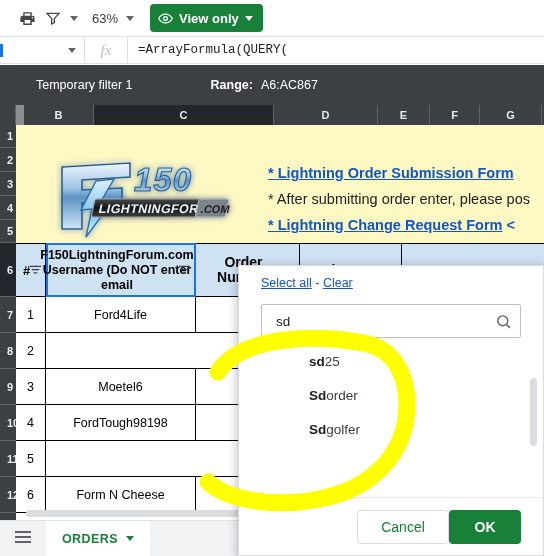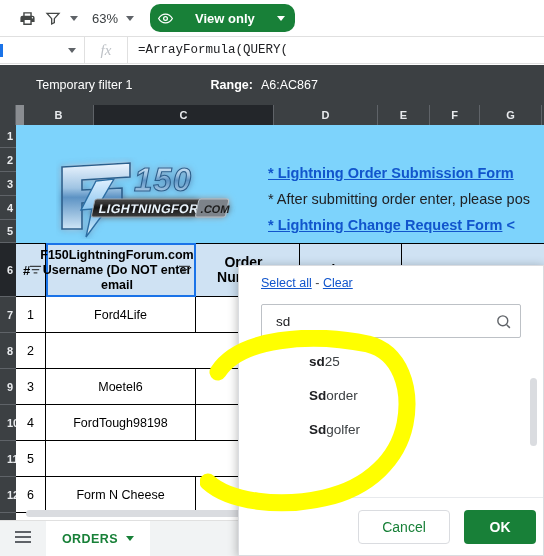--- a/index.html
+++ b/index.html
@@ -28,21 +28,21 @@
   .caret-dn {
     width: 0; height: 0; border-left: 4px solid transparent;
     border-right: 4px solid transparent; border-top: 5px solid #5f6368;
   }
   .zoom-val {
     font-size: 13px; color: #3c4043; padding: 0 4px 0 10px;
     cursor: pointer; white-space: nowrap;
   }
   .viewonly-btn {
     margin-left: 12px; height: 28px; background: #188038; color: #fff;
-    border-radius: 10px; display: flex; align-items: center; gap: 22px;
+    border-radius: 4px; display: flex; align-items: center; gap: 6px;
     padding: 0 10px 0 8px; font-size: 13px; font-weight: bold; cursor: pointer;
   }
   .viewonly-btn .caret-dn { border-top-color: #ffffff; }
 
   
   .fbar {
     position: absolute; left: 0; top: 36px; width: 544px; height: 28px;
     background: #fff; border-top: 1px solid #e0e0e0;
     border-bottom: 1px solid #e0e0e0; display: flex; align-items: center;
   }
@@ -106,21 +106,21 @@
     overflow: hidden; box-sizing: border-box;
   }
   .rh.sel { background: #23262a; }
 
   .sheet {
     position: absolute; left: 16px; top: 20px; width: 528px; height: 395px;
     background: #ffffff;
   }
   .banner {
     position: absolute; left: 0; top: 0; width: 528px; height: 136px;
-    background: #7dd3fc; border-bottom: 2px solid #38761d; overflow: hidden;
+    background: #fef9c3; border-bottom: 2px solid #38761d; overflow: hidden;
   }
   .logo-box {
     position: absolute; left: 40px; top: 32px; width: 195px; height: 82px;
   }
   .links {
     position: absolute; left: 252px; top: 35px; width: 300px;
     font-size: 14.5px; line-height: 26px; white-space: nowrap;
   }
   .lnk {
     color: #1155cc; font-weight: bold; text-decoration: underline;
@@ -183,21 +183,21 @@
     font-size: 13.5px; color: #3c4043; cursor: pointer;
   }
   .opt b { color: #202124; }
   .dd-scrollbar {
     position: absolute; right: 6px; top: 112px; width: 7px; height: 68px;
     background: #dadce0; border-radius: 4px; cursor: pointer;
   }
   .dd-footer {
     position: absolute; left: 0; bottom: 0; width: 100%; height: 58px;
     border-top: 1px solid #e8eaed; display: flex; align-items: center;
-    justify-content: flex-end; padding-right: 7px; gap: 14px;
+    justify-content: flex-end; padding-right: 22px; gap: 0;
   }
   .btn-cancel {
     height: 34px; min-width: 92px; border: 1px solid #dadce0;
     border-radius: 4px; background: #fff; color: #188038; font-size: 14px;
     display: flex; align-items: center; justify-content: center;
     cursor: pointer;
   }
   .btn-ok {
     height: 34px; min-width: 72px; border-radius: 4px; background: #188038;
     color: #fff; font-size: 14px; font-weight: bold;

